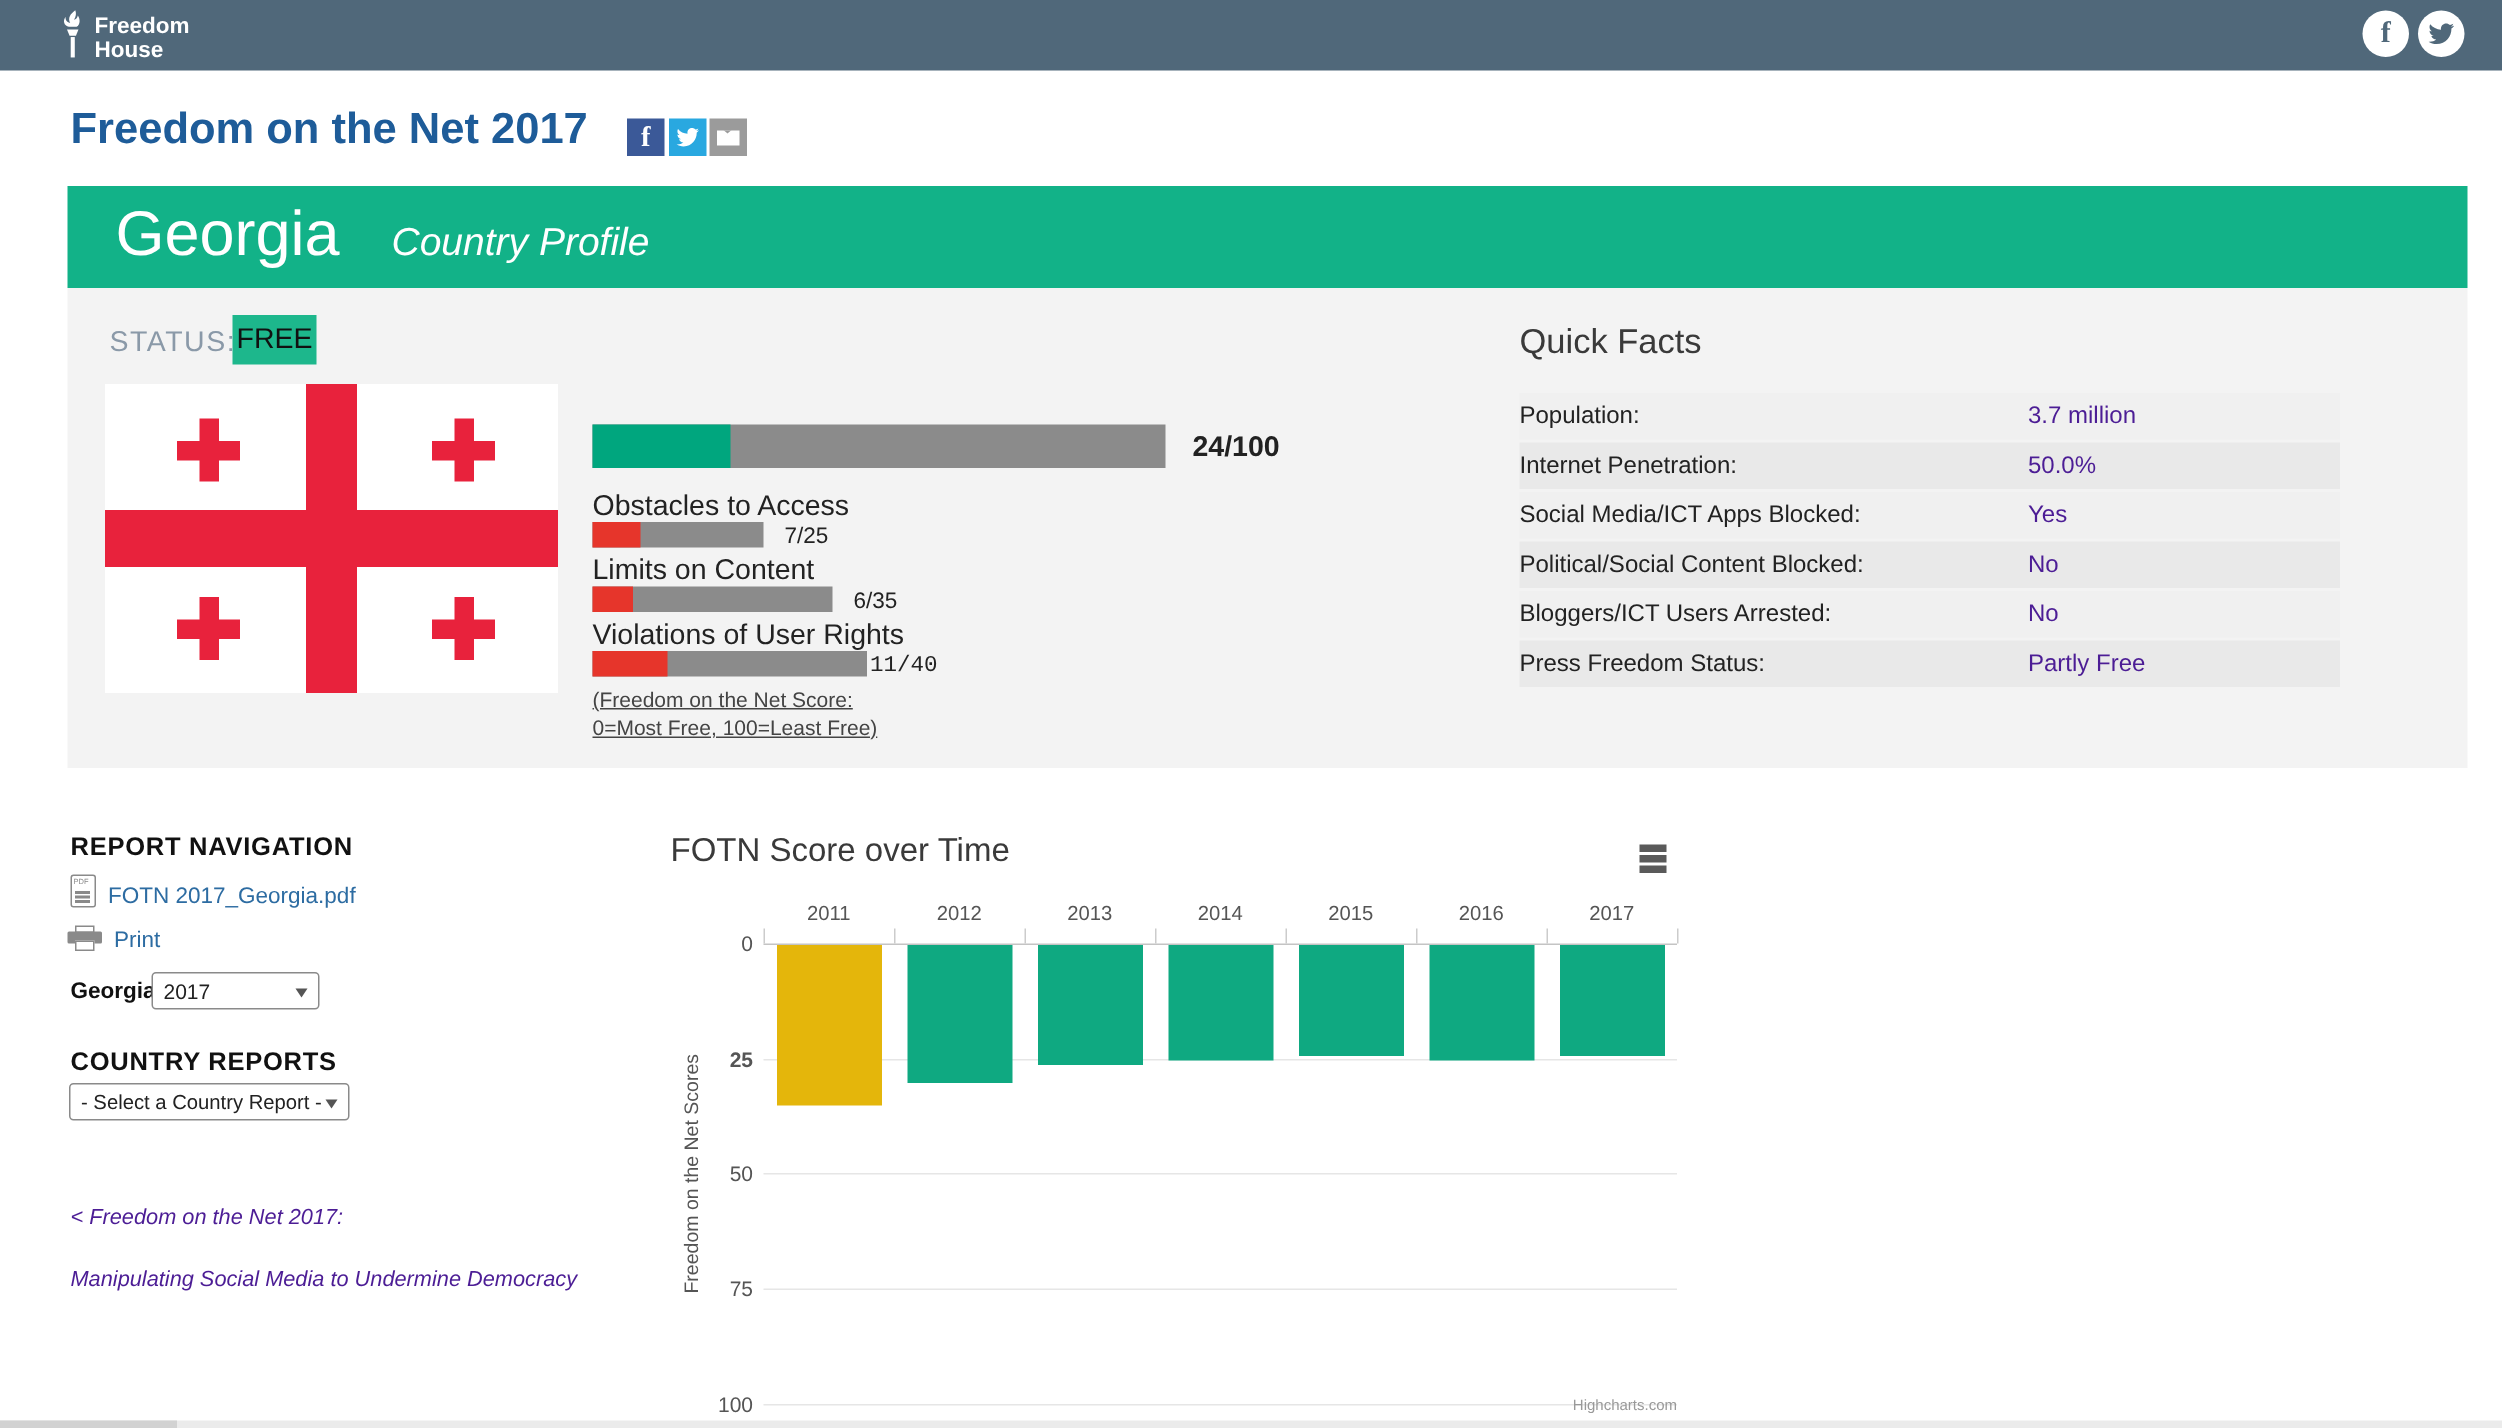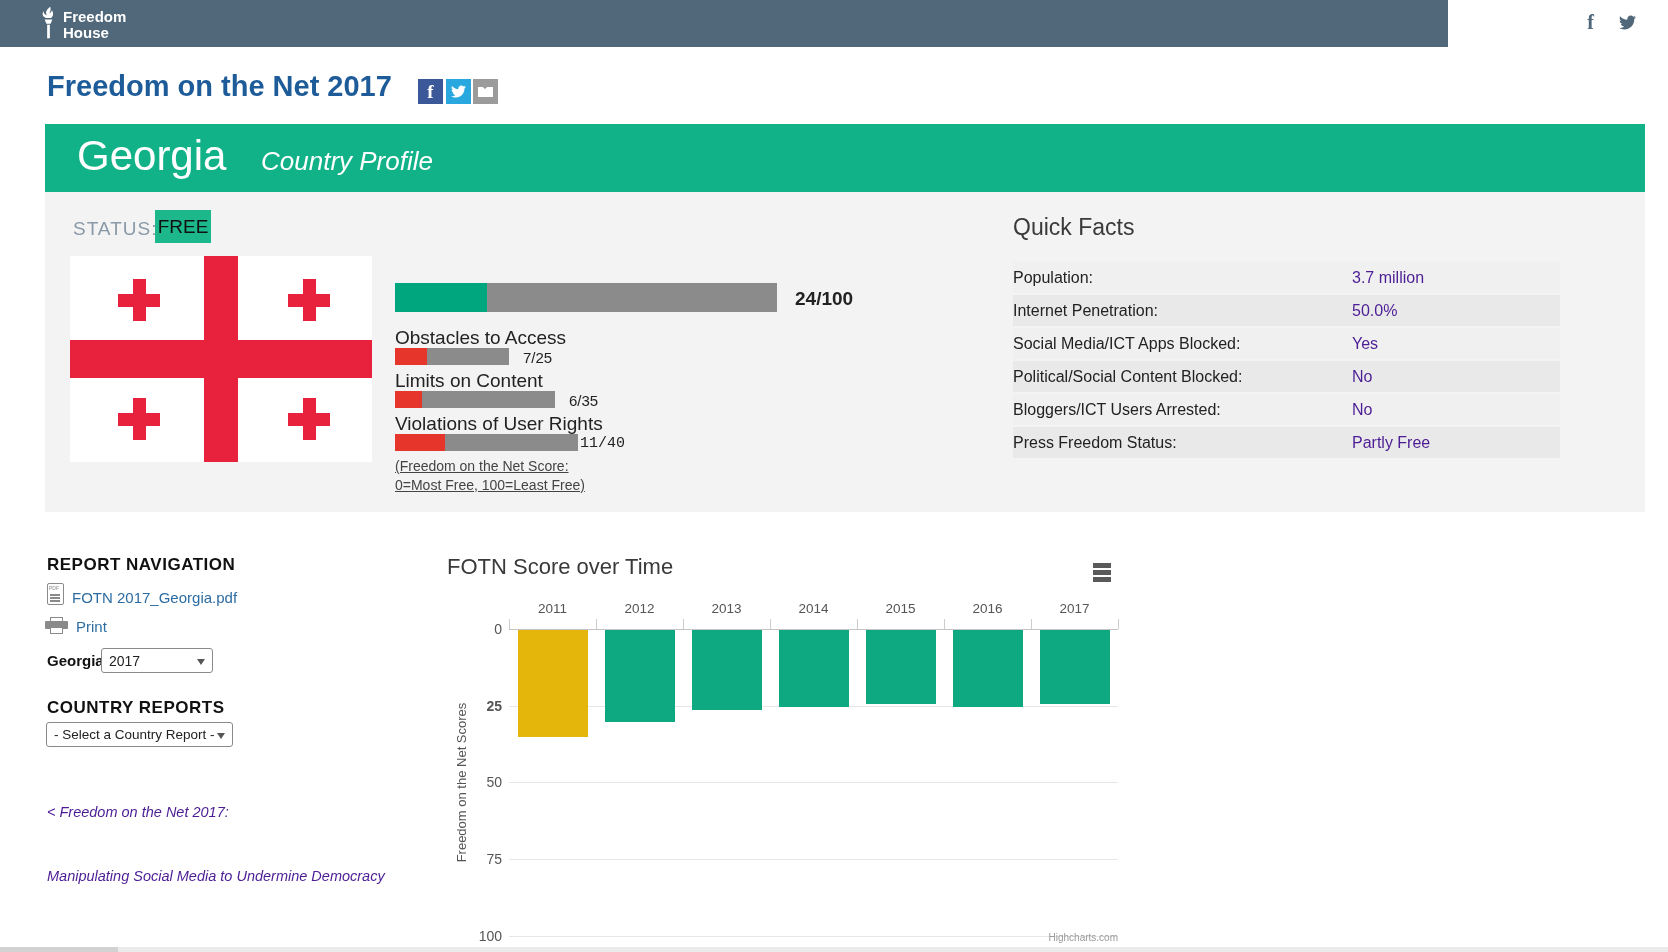--- a/index.html
+++ b/index.html
@@ -1,20 +1,20 @@
 <!DOCTYPE html>
 <html><head>
 <meta charset="utf-8">
 <style>
   * { margin:0; padding:0; box-sizing:border-box; }
   html,body { width:1668px; height:952px; overflow:hidden; background:#fff;
               font-family:"Liberation Sans", sans-serif; }
 
   
-  .site-header { position:absolute; left:0; top:0; width:1448px; height:47px; background:#50687a;padding-left:24px; }
+  .site-header { position:absolute; left:0; top:0; width:1668px; height:47px; background:#50687a;padding-left:24px; }
   .brand { position:absolute; left:40px; top:5px; display:flex; align-items:center; }
   .brand-text { color:#fff; font-weight:bold; font-size:15px; line-height:16px; margin-left:6px; }
   .social-circle { position:absolute; top:7px; width:31px; height:31px; border-radius:50%;
                    background:#fff; display:flex; align-items:center; justify-content:center; }
   .social-circle svg { width:17px; height:17px; fill:#50687a; }
   .social-circle .fb-f { color:#50687a; font-weight:bold; font-size:20px; font-family:"Liberation Serif", serif; }
 
   
   .page-title { position:absolute; left:47px; top:70px; font-size:29px; font-weight:bold; color:#1e5c99; }
   .share-icon { position:absolute; top:79px; width:25px; height:25px; display:flex; align-items:center;
@@ -234,21 +234,21 @@
   <span class="caret"></span>
 </div>
 
 <div class="nav-heading" style="top:698px;">COUNTRY REPORTS</div>
 <div class="select-box" style="left:46px; top:722px; width:187px; font-size:13.5px;">
   <span>- Select a Country Report -</span>
   <span class="caret"></span>
 </div>
 
 <a class="back-link" style="top:764px;" href="#">&lt; Freedom on the Net 2017:</a>
-<a class="back-link" style="top:828px;" href="#">Manipulating Social Media to Undermine Democracy</a>
+<a class="back-link" style="top:805px;" href="#">Manipulating Social Media to Undermine Democracy</a>
 
 <div class="chart">
   <div class="chart-title">FOTN Score over Time</div>
   <div class="chart-menu">
       <i></i>
       <i></i>
       <i></i>
     </div>
   <div id="plot">
       <div class="gridline zero" style="left: 62px; top: 81px; width: 609px;"></div>

